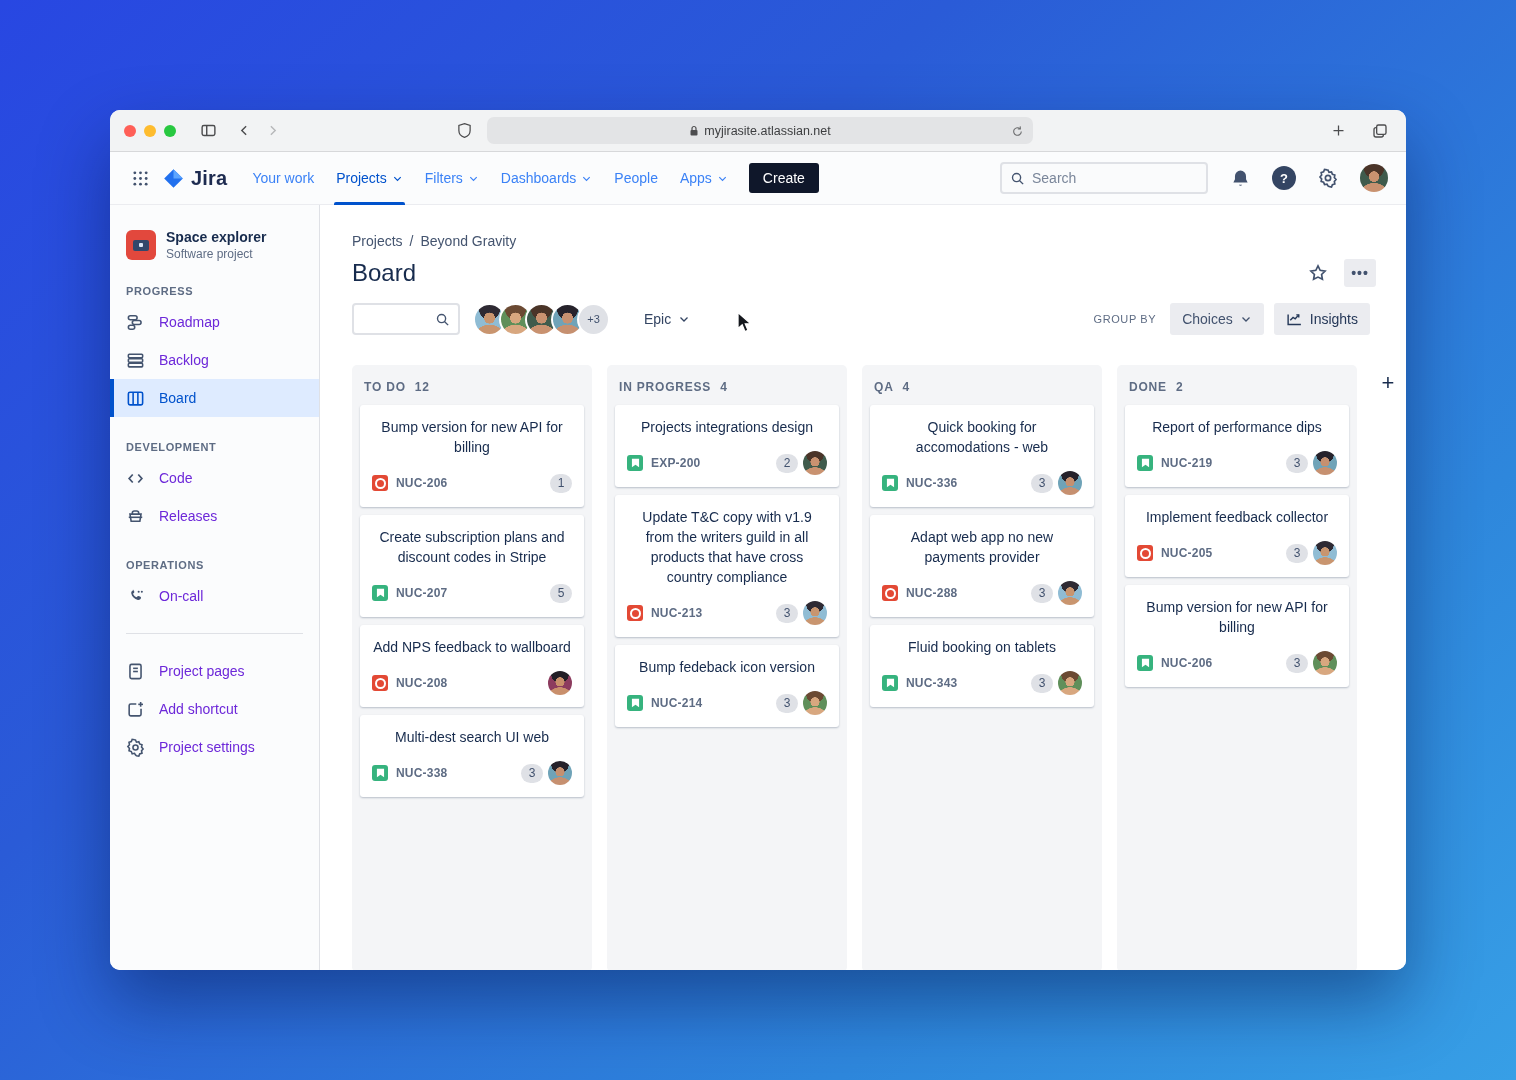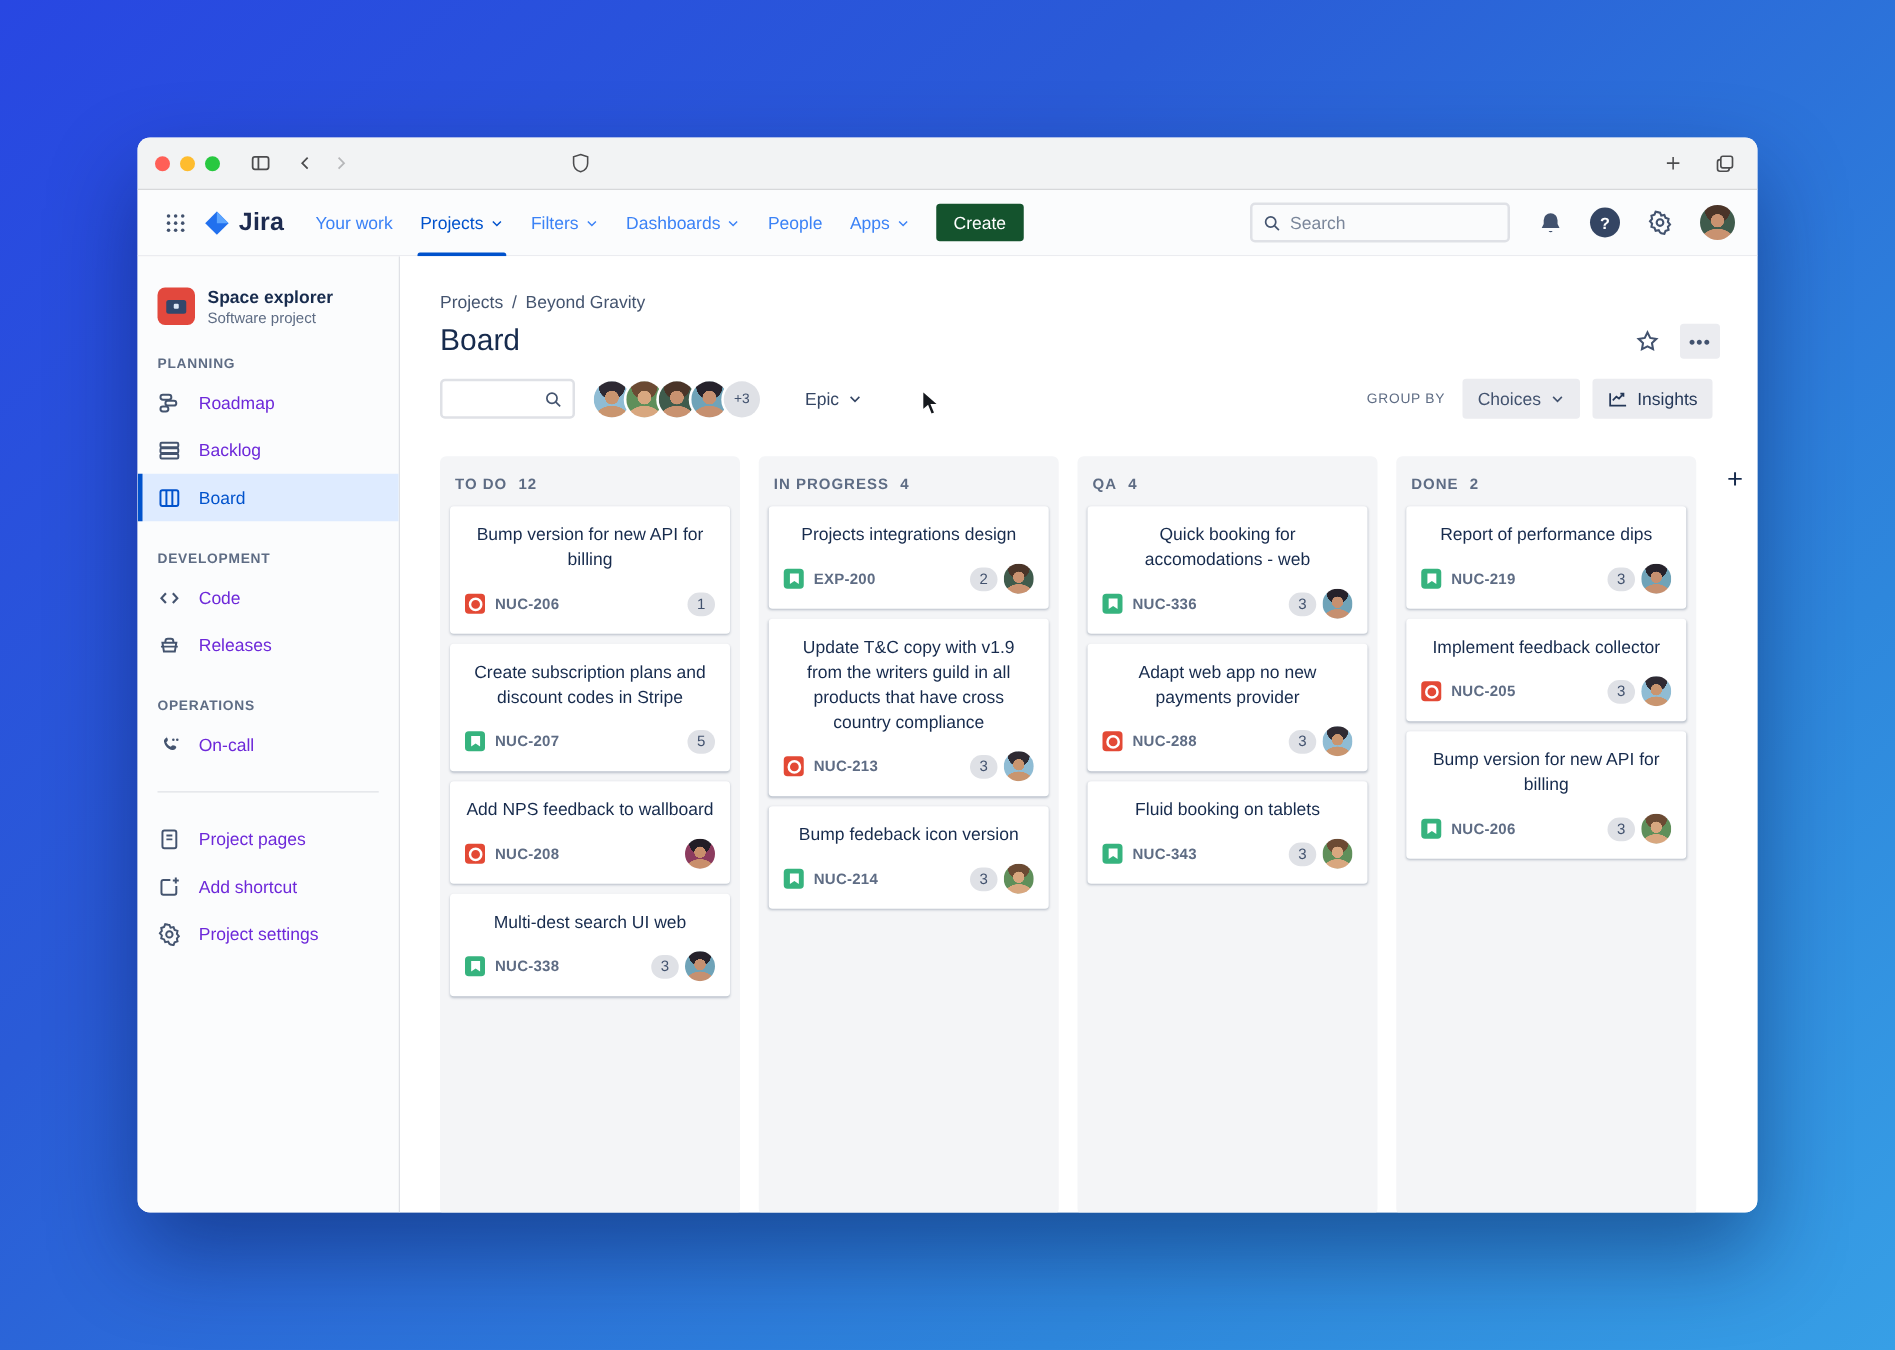--- a/index.html
+++ b/index.html
@@ -43,21 +43,21 @@
   .menu-item {
     position:relative; height:100%; display:flex; align-items:center; gap:5px;
     padding:0 11px; font-size:14px; font-weight:500; color:#3b82f6; cursor:pointer;
   }
   .menu-item.active { color:#0052CC; }
   .menu-item.active::after {
     content:''; position:absolute; left:9px; right:9px; bottom:-1px; height:3px;
     background:#0052CC; border-radius:2px 2px 0 0;
   }
   .create-btn {
-    margin-left:10px; background:#14532d; color:#fff; font-size:14px; font-weight:500;
+    margin-left:10px; background:#0f172a; color:#fff; font-size:14px; font-weight:500;
     border:none; border-radius:3px; padding:7px 14px; cursor:pointer;
   }
   .nav-right { position:absolute; right:18px; display:flex; align-items:center; gap:16px; }
   .nav-search {
     display:flex; align-items:center; gap:7px; width:208px; height:32px;
     border:2px solid #DFE1E6; border-radius:4px; background:#FAFBFC; padding:0 8px; color:#44546F;
   }
   .nav-search input { border:none; outline:none; background:transparent; font-size:14px; width:150px; color:#172B4D; font-family:inherit; }
   .nav-search input::placeholder { color:#7A869A; }
   .help-circle { width:24px; height:24px; border-radius:50%; background:#344563; color:#fff;
@@ -193,20 +193,33 @@
     <span class="chrome-ic dim">
       <svg width="13" height="13" viewBox="0 0 24 24" fill="none" stroke="currentColor" stroke-width="2.6">
           <polyline points="9 4 17 12 9 20"></polyline>
         </svg>
     </span>
     <span class="chrome-ic" style="position:absolute;left:340px;">
       <svg width="15" height="17" viewBox="0 0 24 26" fill="none" stroke="currentColor" stroke-width="2">
           <path d="M12 2l9 3v8c0 6-4 9.5-9 11-5-1.5-9-5-9-11V5z"></path>
         </svg>
     </span>
+    <div class="urlbar">
+      <svg width="10" height="12" viewBox="0 0 20 24" fill="#4c4c4e">
+          <rect x="3" y="10" width="14" height="11" rx="2"></rect>
+          <path d="M6 10V7a4 4 0 0 1 8 0v3" fill="none" stroke="#4c4c4e" stroke-width="2.4"></path>
+        </svg>
+      <span>myjirasite.atlassian.net</span>
+      <span class="chrome-ic reload" style="width:20px;height:20px;">
+        <svg width="13" height="13" viewBox="0 0 24 24" fill="none" stroke="#6d6e70" stroke-width="2">
+            <path d="M19 12a7 7 0 1 1-2-4.9"></path>
+            <polyline points="17 2.5 17.3 7.3 12.6 7.1"></polyline>
+          </svg>
+      </span>
+    </div>
     <div class="chrome-right">
       <span class="chrome-ic">
         <svg width="15" height="15" viewBox="0 0 24 24" fill="none" stroke="#4c4c4e" stroke-width="2">
             <line x1="12" y1="4" x2="12" y2="20"></line>
             <line x1="4" y1="12" x2="20" y2="12"></line>
           </svg>
       </span>
       <span class="chrome-ic">
         <svg width="16" height="16" viewBox="0 0 24 24" fill="none" stroke="#4c4c4e" stroke-width="2">
             <rect x="7" y="3" width="14" height="14" rx="2.5"></rect>
@@ -301,21 +314,21 @@
       <div class="proj">
         <span class="proj-icon">
             <span class="proj-icon-inner"></span>
           </span>
         <span>
           <div class="proj-name">Space explorer</div>
           <div class="proj-type">Software project</div>
         </span>
       </div>
 
-      <div class="sec-label">PLANNING</div>
+      <div class="sec-label">PROGRESS</div>
       <div class="side-item">
         <svg width="19" height="19" viewBox="0 0 24 24" fill="none" stroke="#44546F" stroke-width="2">
             <rect x="3" y="3.5" width="11" height="5" rx="2.5"></rect>
             <rect x="8" y="9.5" width="11" height="5" rx="2.5"></rect>
             <rect x="3" y="15.5" width="8" height="5" rx="2.5"></rect>
           </svg>
         <span>Roadmap</span>
       </div>
       <div class="side-item">
         <svg width="19" height="19" viewBox="0 0 24 24" fill="none" stroke="#44546F" stroke-width="2">

